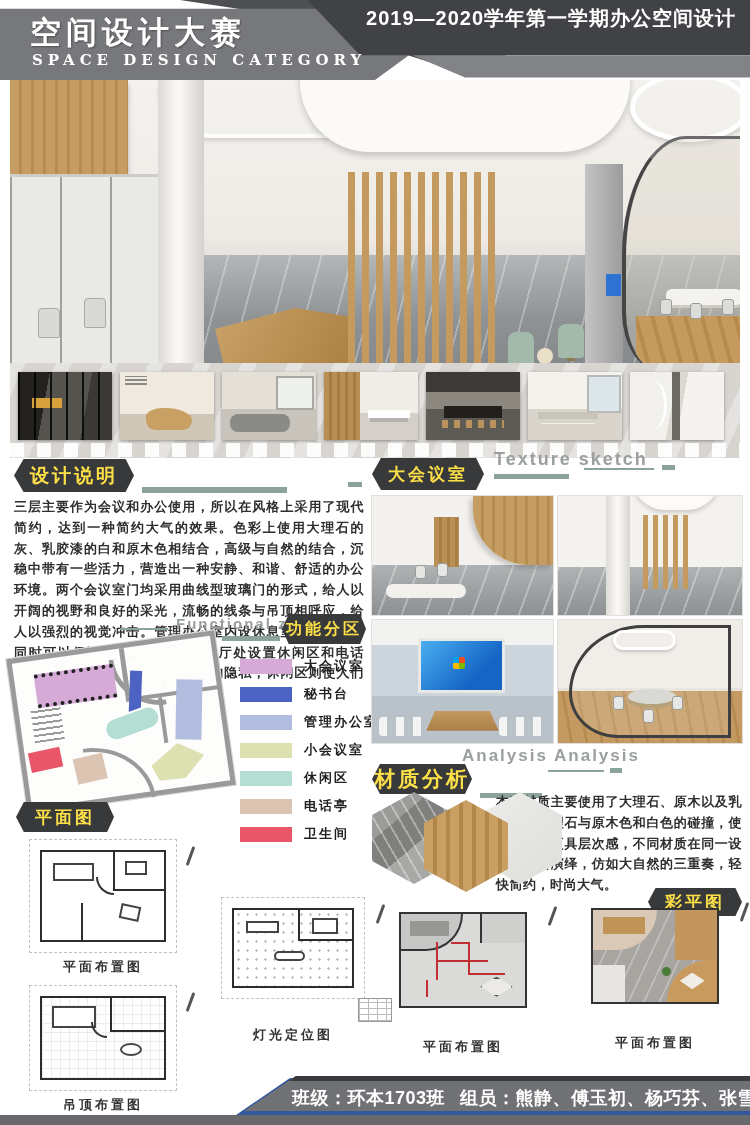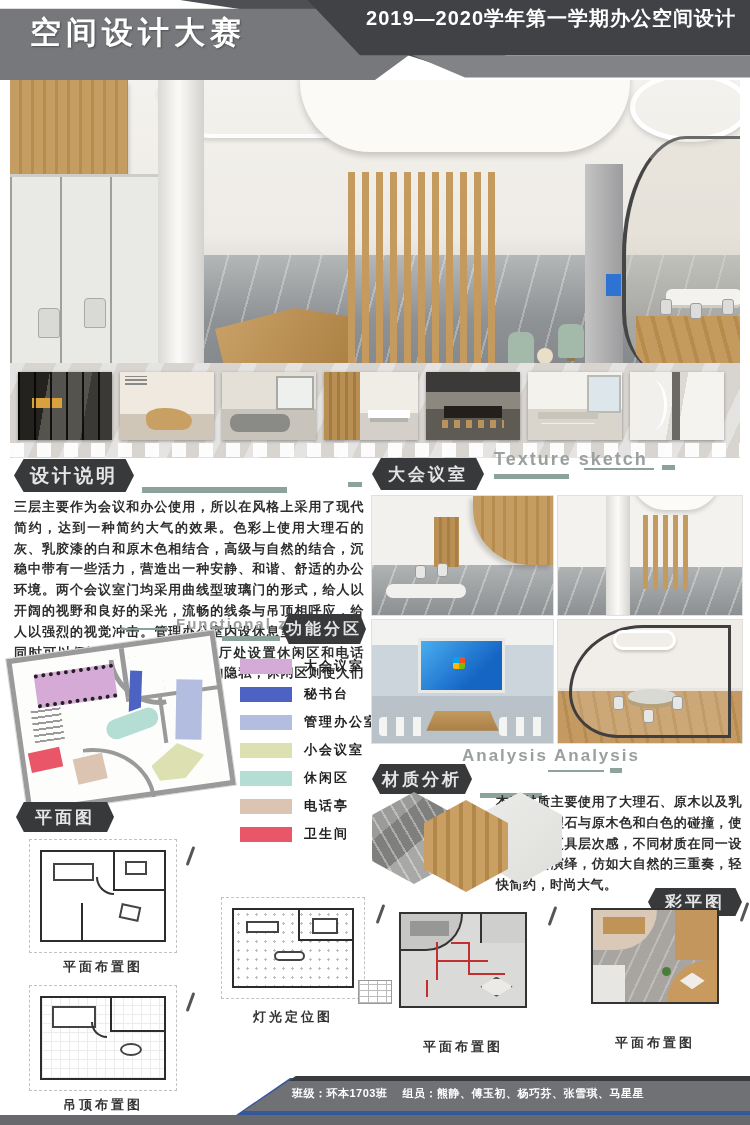--- a/index.html
+++ b/index.html
@@ -103,21 +103,21 @@
   .th6::before{content:'';position:absolute;right:3px;top:5px;width:30px;height:34px;background:#dde6ea;
     outline:2px solid #b9b9b5;}
   .th6::after{content:'';position:absolute;left:10px;top:40px;width:60px;height:7px;background:#c9c4ba;
     box-shadow:0 8px 0 -3px #efefeb;}
   .th7{background:linear-gradient(100deg,#f2f0ec 0 45%,#dcd9d3 45% 55%,#f5f3ef 55%);}
   .th7::before{content:'';position:absolute;left:42px;top:0;width:8px;height:68px;background:#6b6963;}
   .th7::after{content:'';position:absolute;left:8px;top:8px;width:26px;height:50px;border-right:3px solid #fff;
     border-radius:0 60% 60% 0;}
 
   
-  .badge{position:absolute;background:#38393b;color:#e5e5e5;display:flex;align-items:center;justify-content:center;
+  .badge{position:absolute;background:#38393b;color:#fde047;display:flex;align-items:center;justify-content:center;
     font-weight:bold;clip-path:polygon(0 50%,8% 0,93% 0,100% 50%,93% 100%,8% 100%);letter-spacing:3px;}
   .entitle{position:absolute;color:#9aa09e;font-weight:bold;letter-spacing:2px;}
   .sage{position:absolute;background:#8ba399;}
   .caption{position:absolute;font-size:13px;font-weight:bold;color:#333;letter-spacing:3px;text-align:center;}
   .body-text{position:absolute;font-size:13px;font-weight:600;color:#2e2e2e;line-height:1.6;
     text-align:justify;letter-spacing:.5px;}
 
   
   .zplan{position:absolute;left:16px;top:644px;width:210px;height:156px;transform:rotate(-8deg);
     background:#fdfdfc;border:5px solid #9a9a9a;box-shadow:0 0 0 1px #d9d9d9;}
@@ -231,35 +231,36 @@
     clip-path:polygon(50% 0,100% 50%,50% 100%,0 50%);z-index:2;}
   .cpB .b4{position:absolute;left:0;bottom:0;width:26%;height:40%;background:#e8e6e2;z-index:1;}
   .cpB .plant{position:absolute;left:56%;bottom:28%;width:9px;height:9px;background:#4a7d3a;border-radius:50%;z-index:2;}
 
   
   .foot-blue{position:absolute;left:236px;top:1078px;width:514px;height:37px;background:#33589e;
     clip-path:polygon(0 100%,54px 0,100% 0,100% 100%);}
   .foot-band{position:absolute;left:244px;top:1076px;width:506px;height:35px;background:#6f7174;
     clip-path:polygon(0 100%,52px 0,100% 0,100% 100%);}
   .foot-band::before{content:'';position:absolute;left:0;top:0;right:0;height:5px;background:#3a3b3e;}
-  .foot-text{position:absolute;left:292px;top:1086px;width:452px;color:#fff;font-weight:bold;font-size:11px;
+  .foot-text{position:absolute;left:292px;top:1086px;width:452px;color:#fff;font-weight:bold;font-size:18px;
     display:flex;gap:15px;white-space:nowrap;letter-spacing:.5px;}
   .foot-strip{position:absolute;left:0;top:1115px;width:750px;height:10px;background:#68696c;}
 </style>
 </head>
 <body>
 
 <div id="poster">
 
   <div class="header">
     <div class="hdr-layer hdr-wedge"></div>
     <div class="hdr-layer hdr-left"></div>
     <div class="hdr-layer hdr-right"></div>
     <div class="hdr-layer hdr-right-sub"></div>
     <div class="hdr-title-cn">空间设计大赛</div>
+    <div class="hdr-title-en">SPACE DESIGN CATEGORY</div>
     <div class="hdr-right-text">
       <div class="hdr-right-l1">2019—2020学年第一学期办公空间设计</div>
     </div>
   </div>
 
   <div class="hero">
     <div class="floor"></div>
     <div class="ceil-arc1"></div>
     <div class="ceil-arc2"></div>
     <div class="ceil-blob"></div>
@@ -384,21 +385,21 @@
 
   <div class="planwrap" style="left:218px;top:908px;width:150px;">
     <div class="lp dots" style="width:122px;height:80px;">
       <div class="iw" style="left:54%;top:0;width:2px;height:38%;"></div>
       <div class="iw" style="left:54%;top:38%;right:0;height:2px;"></div>
       <div class="fur" style="left:10%;top:14%;width:28%;height:16%;"></div>
       <div class="fur" style="left:66%;top:10%;width:22%;height:22%;"></div>
       <div class="fur" style="left:34%;top:54%;width:26%;height:13%;border-radius:8px;"></div>
     </div>
     <div class="mini-table" style="right:-24px;bottom:22px;width:34px;height:24px;"></div>
-    <div class="caption" style="position:static;margin-top:20px;">灯光定位图</div>
+    <div class="caption" style="position:static;margin-top:38px;">灯光定位图</div>
     <div class="compass" style="right:-14px;top:-4px;"></div>
   </div>
 
   <div class="badge" style="left:372px;top:458px;width:112px;height:32px;font-size:17px;">大会议室</div>
   <div class="entitle" style="left:494px;top:449px;font-size:18px;">Texture sketch</div>
   <div class="sage" style="left:494px;top:474px;width:75px;height:5px;"></div>
   <div class="sage" style="left:584px;top:468px;width:70px;height:2px;"></div>
   <div class="sage" style="left:662px;top:465px;width:13px;height:5px;"></div>
 
   <div class="render r1" style="left:372px;top:496px;width:181px;height:119px;">
@@ -426,21 +427,21 @@
     <div class="wfloor"></div>
     <div class="glass"></div>
     <div class="light"></div>
     <div class="rtbl"></div>
     <div class="r-chair" style="left:30%;top:62%;"></div>
     <div class="r-chair" style="left:62%;top:62%;"></div>
     <div class="r-chair" style="left:46%;top:72%;"></div>
   </div>
 
   <div class="entitle" style="left:462px;top:746px;font-size:17px;">Analysis Analysis</div>
-  <div class="badge" style="left:372px;top:764px;width:100px;height:30px;font-size:17px;">材质分析</div>
+  <div class="badge" style="left:372px;top:764px;width:100px;height:30px;font-size:21px;">材质分析</div>
   <div class="sage" style="left:480px;top:793px;width:62px;height:5px;"></div>
   <div class="sage" style="left:548px;top:770px;width:56px;height:2px;"></div>
   <div class="sage" style="left:610px;top:768px;width:12px;height:5px;"></div>
 
   <div class="hex hex-marble" style="left:372px;top:792px;z-index:1;"></div>
   <div class="hex hex-white" style="left:478px;top:792px;z-index:2;"></div>
   <div class="hex hex-wood" style="left:424px;top:800px;z-index:3;"></div>
 
   <div class="body-text" style="left:496px;top:792px;width:246px;">本案材质主要使用了大理石、原木以及乳胶漆，大理石与原木色和白色的碰撞，使整个空间更具层次感，不同材质在同一设计中融会演绎，仿如大自然的三重奏，轻快简约，时尚大气。</div>
 

